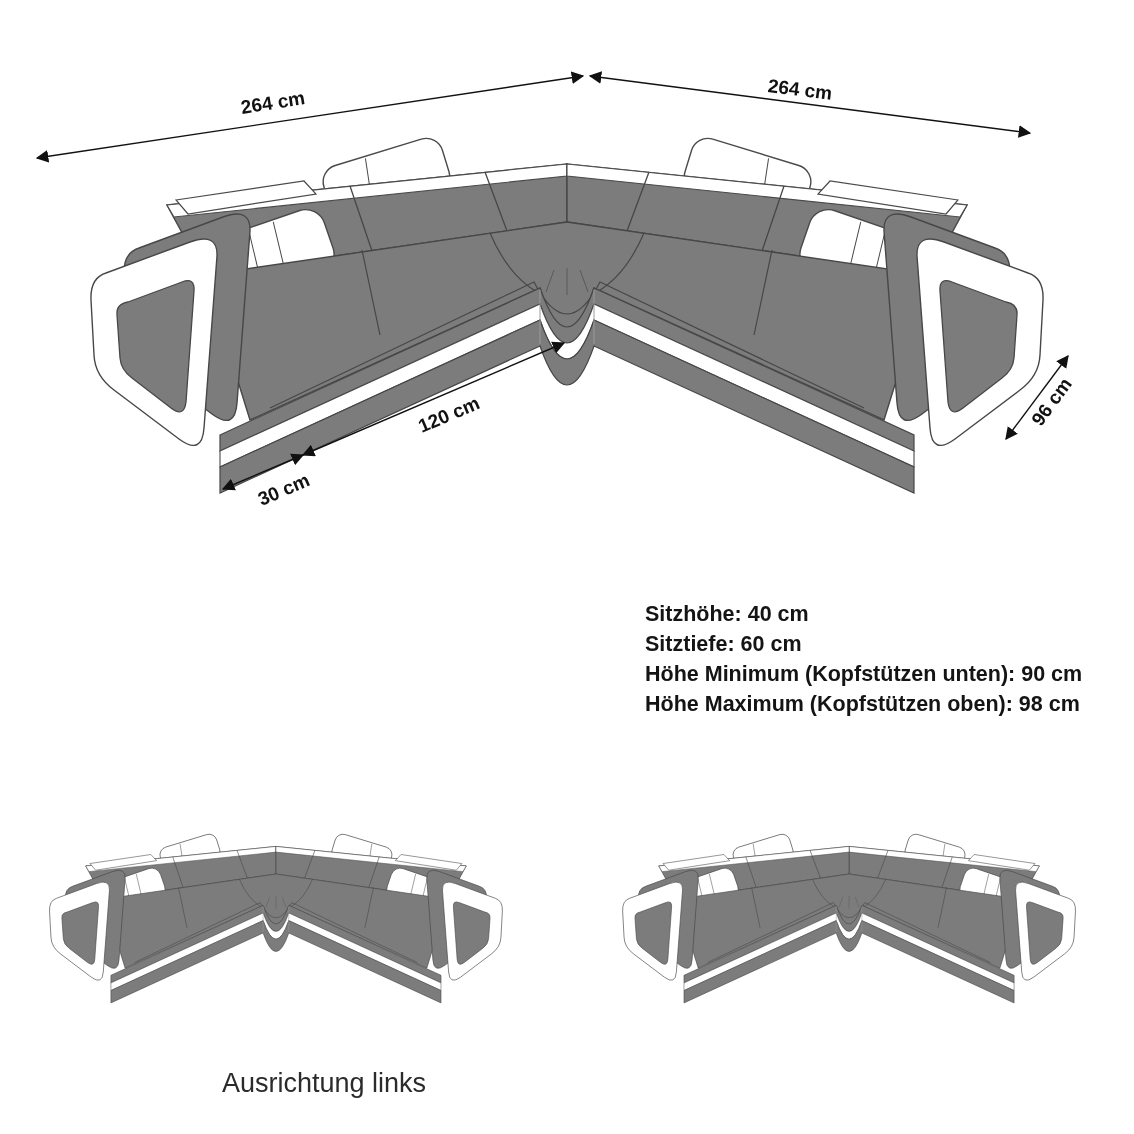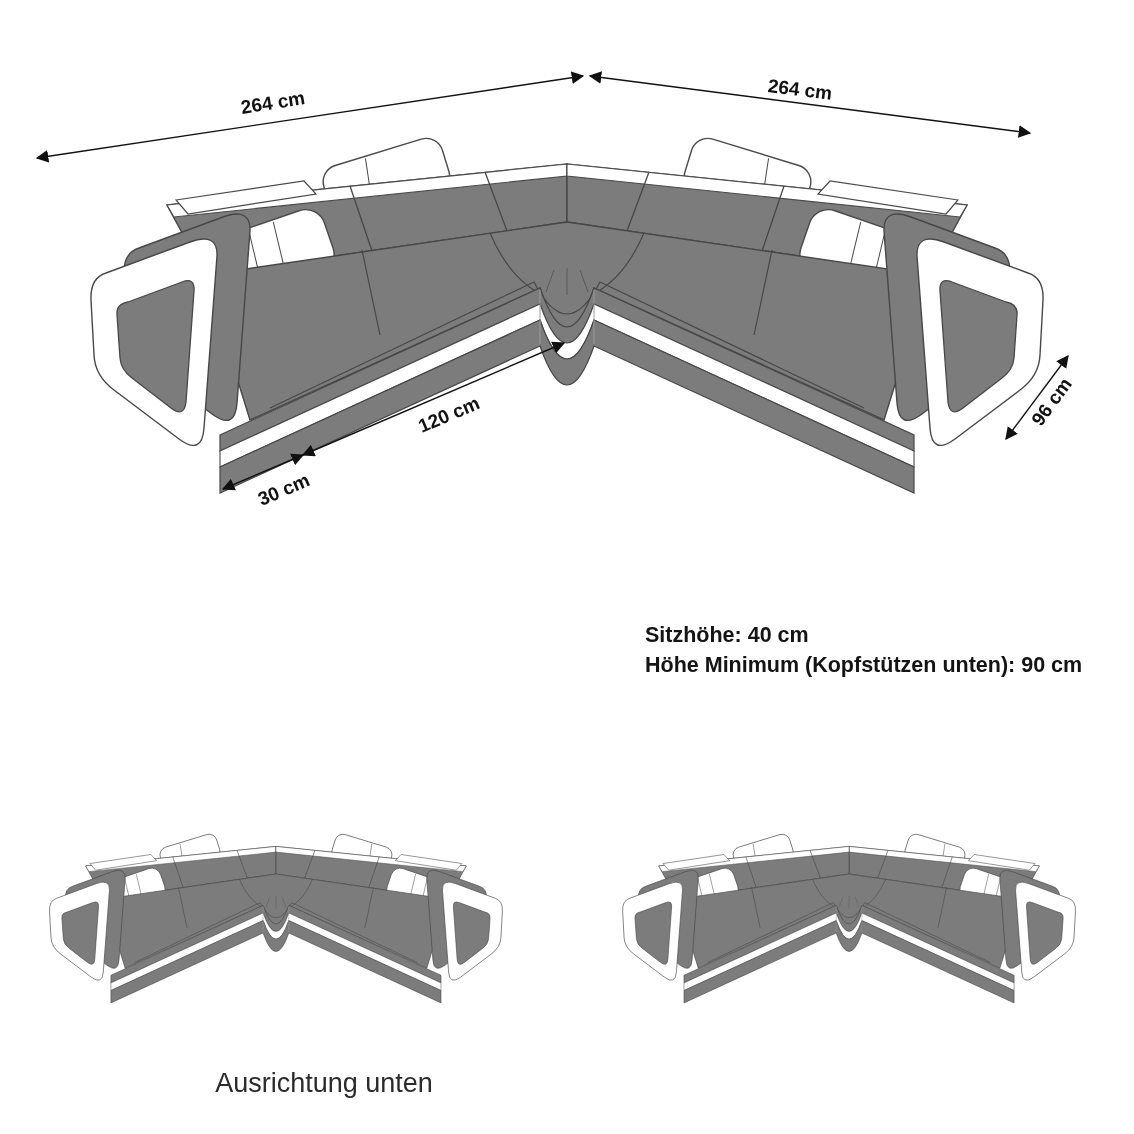--- a/index.html
+++ b/index.html
@@ -8,21 +8,21 @@
     font-family:"Liberation Sans", sans-serif;
   }
   .abs{position:absolute;}
   .dim-label{
     position:absolute;white-space:nowrap;
     font-size:19px;font-weight:700;color:#111;
     transform:translate(-50%,-50%);
   }
   .specs{
     position:absolute;left:645px;top:599px;
-    font-size:21.5px;font-weight:700;color:#141414;line-height:30px;margin-top:21px;
+    font-size:21.5px;font-weight:700;color:#141414;line-height:30px;
   }
   .caption{
     position:absolute;width:400px;text-align:center;
     font-size:27px;font-weight:400;color:#2b2b2b;
   }
   svg{display:block;overflow:visible;}
   .no-select{user-select:none;}
 </style>
 </head>
 <body>
@@ -106,27 +106,29 @@
   </svg>
 
   <div class="dim-label" style="left:273px;top:103px;transform:translate(-50%,-50%) rotate(-9deg)">264 cm</div>
   <div class="dim-label" style="left:800px;top:90px;transform:translate(-50%,-50%) rotate(7deg)">264 cm</div>
   <div class="dim-label" style="left:284px;top:490px;transform:translate(-50%,-50%) rotate(-23deg)">30 cm</div>
   <div class="dim-label" style="left:449px;top:415px;transform:translate(-50%,-50%) rotate(-23deg)">120 cm</div>
   <div class="dim-label" style="left:1052px;top:402px;transform:translate(-50%,-50%) rotate(-54deg)">96 cm</div>
 
   <div class="specs">
     <div>Sitzhöhe: 40 cm</div>
+    <div>Sitztiefe: 60 cm</div>
     <div>Höhe Minimum (Kopfstützen unten): 90 cm</div>
+    <div>Höhe Maximum (Kopfstützen oben): 98 cm</div>
   </div>
 
   <svg class="abs" style="left:25px;top:835px" width="500" height="176" viewBox="0 0 1050 370">
     <use href="#sofa-art"></use>
   </svg>
-  <div class="caption" style="left:124px;top:1068px">Ausrichtung unten</div>
+  <div class="caption" style="left:124px;top:1068px">Ausrichtung links</div>
 
   <svg class="abs" style="left:600px;top:835px" width="500" height="176" viewBox="0 0 1050 370">
     <g transform="translate(1050,0) scale(-1,1)">
       <use href="#sofa-art"></use>
     </g>
   </svg>
 
 </div>
 
 </body></html>

